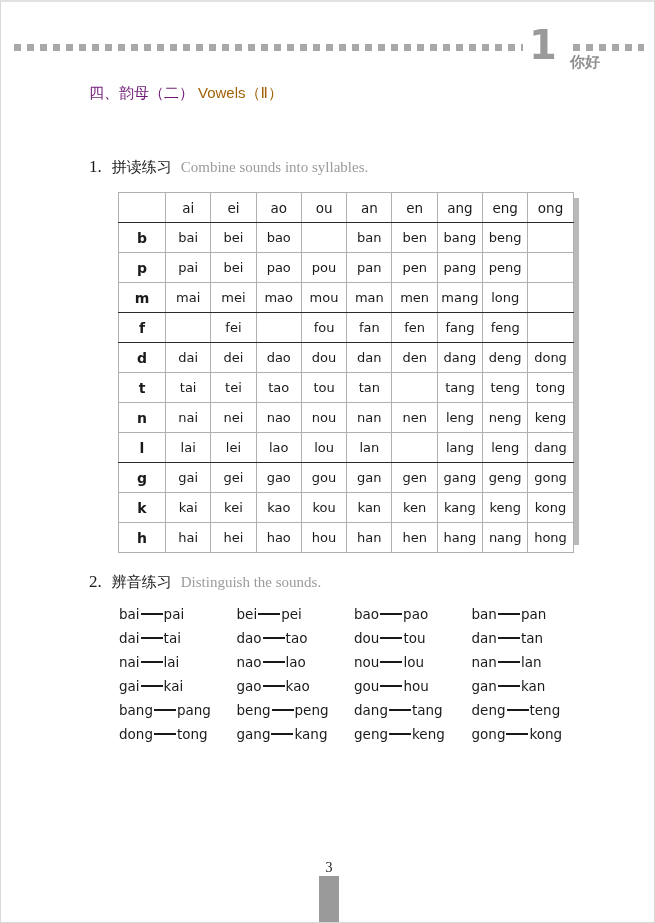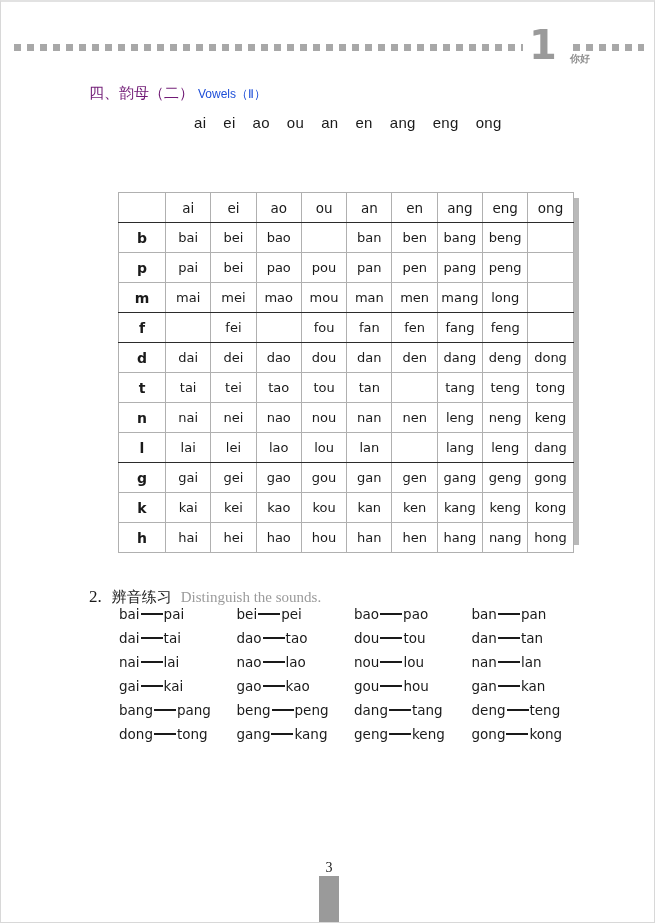--- a/index.html
+++ b/index.html
@@ -60,22 +60,22 @@
     font-size: 40px;
     font-weight: 700;
     color: #9a9a9a;
     line-height: 1;
     letter-spacing: -1px;
   }
   .chapter-title {
     position: absolute;
     left: 569px;
     top: 30px;
-    font-family: Liberation Serif, serif;
-    font-size: 10px;
+    font-family: Liberation Sans, sans-serif;
+    font-size: 15px;
     font-weight: 700;
     color: #8f8f8f;
     letter-spacing: 0px;
     line-height: 1;
   }
 
   
   .section-heading {
     position: absolute;
     left: 88px;
@@ -84,22 +84,22 @@
     line-height: 1.4;
     white-space: nowrap;
   }
   .section-heading .cn {
     font-family: "DejaVu Sans", sans-serif;
     color: #701a75;
     font-size: 15px;
   }
   .section-heading .en {
     font-family: "Liberation Sans", sans-serif;
-    color: #1d4ed8;
-    font-size: 12px;
+    color: #a16207;
+    font-size: 15px;
     margin-left: 4px;
   }
 
   
   .vowel-list {
     position: absolute;
     left: 193px;
     top: 112px;
     font-size: 15px;
     color: #1a1a1a;
@@ -124,21 +124,21 @@
     color: #1a1a1a;
     margin-left: 10px;
   }
   .ex-heading .en {
     font-family: "Liberation Serif", serif;
     font-size: 15px;
     color: #9b9b9b;
     margin-left: 9px;
   }
   #ex1-heading { left: 88px; top: 155px; }
-  #ex2-heading { left: 88px; top: 570px; margin-top: 15px; }
+  #ex2-heading { left: 88px; top: 570px; }
 
   
   .table-wrap {
     position: absolute;
     left: 117px;
     top: 190px;
   }
   .table-shadow {
     position: absolute;
     left: 6px;
@@ -246,22 +246,24 @@
     <div class="dots-left"></div>
     <div class="dots-right"></div>
     <div class="chapter-number">1</div>
     <div class="chapter-title">你好</div>
   </div>
 
   <div class="section-heading">
     <span class="cn">四、韵母（二）</span><span class="en">Vowels（Ⅱ）</span>
   </div>
 
-  <div class="vowel-list"><span>ai</span><span>ei</span><span>ao</span><span>ou</span><span>an</span><span>en</span><span>ang</span><span>eng</span><span>ong</span></div>
-
+
+  <div class="ex-heading" id="ex1-heading">
+    <span class="num">1.</span><span class="cn">拼读练习</span><span class="en">Combine sounds into syllables.</span>
+  </div>
 
   <div class="table-wrap">
     <div class="table-shadow"></div>
     <table class="syllables">
       <colgroup id="syllable-colgroup">
           <col class="c0">
           <col class="cv">
           <col class="cv">
           <col class="cv">
           <col class="cv">

